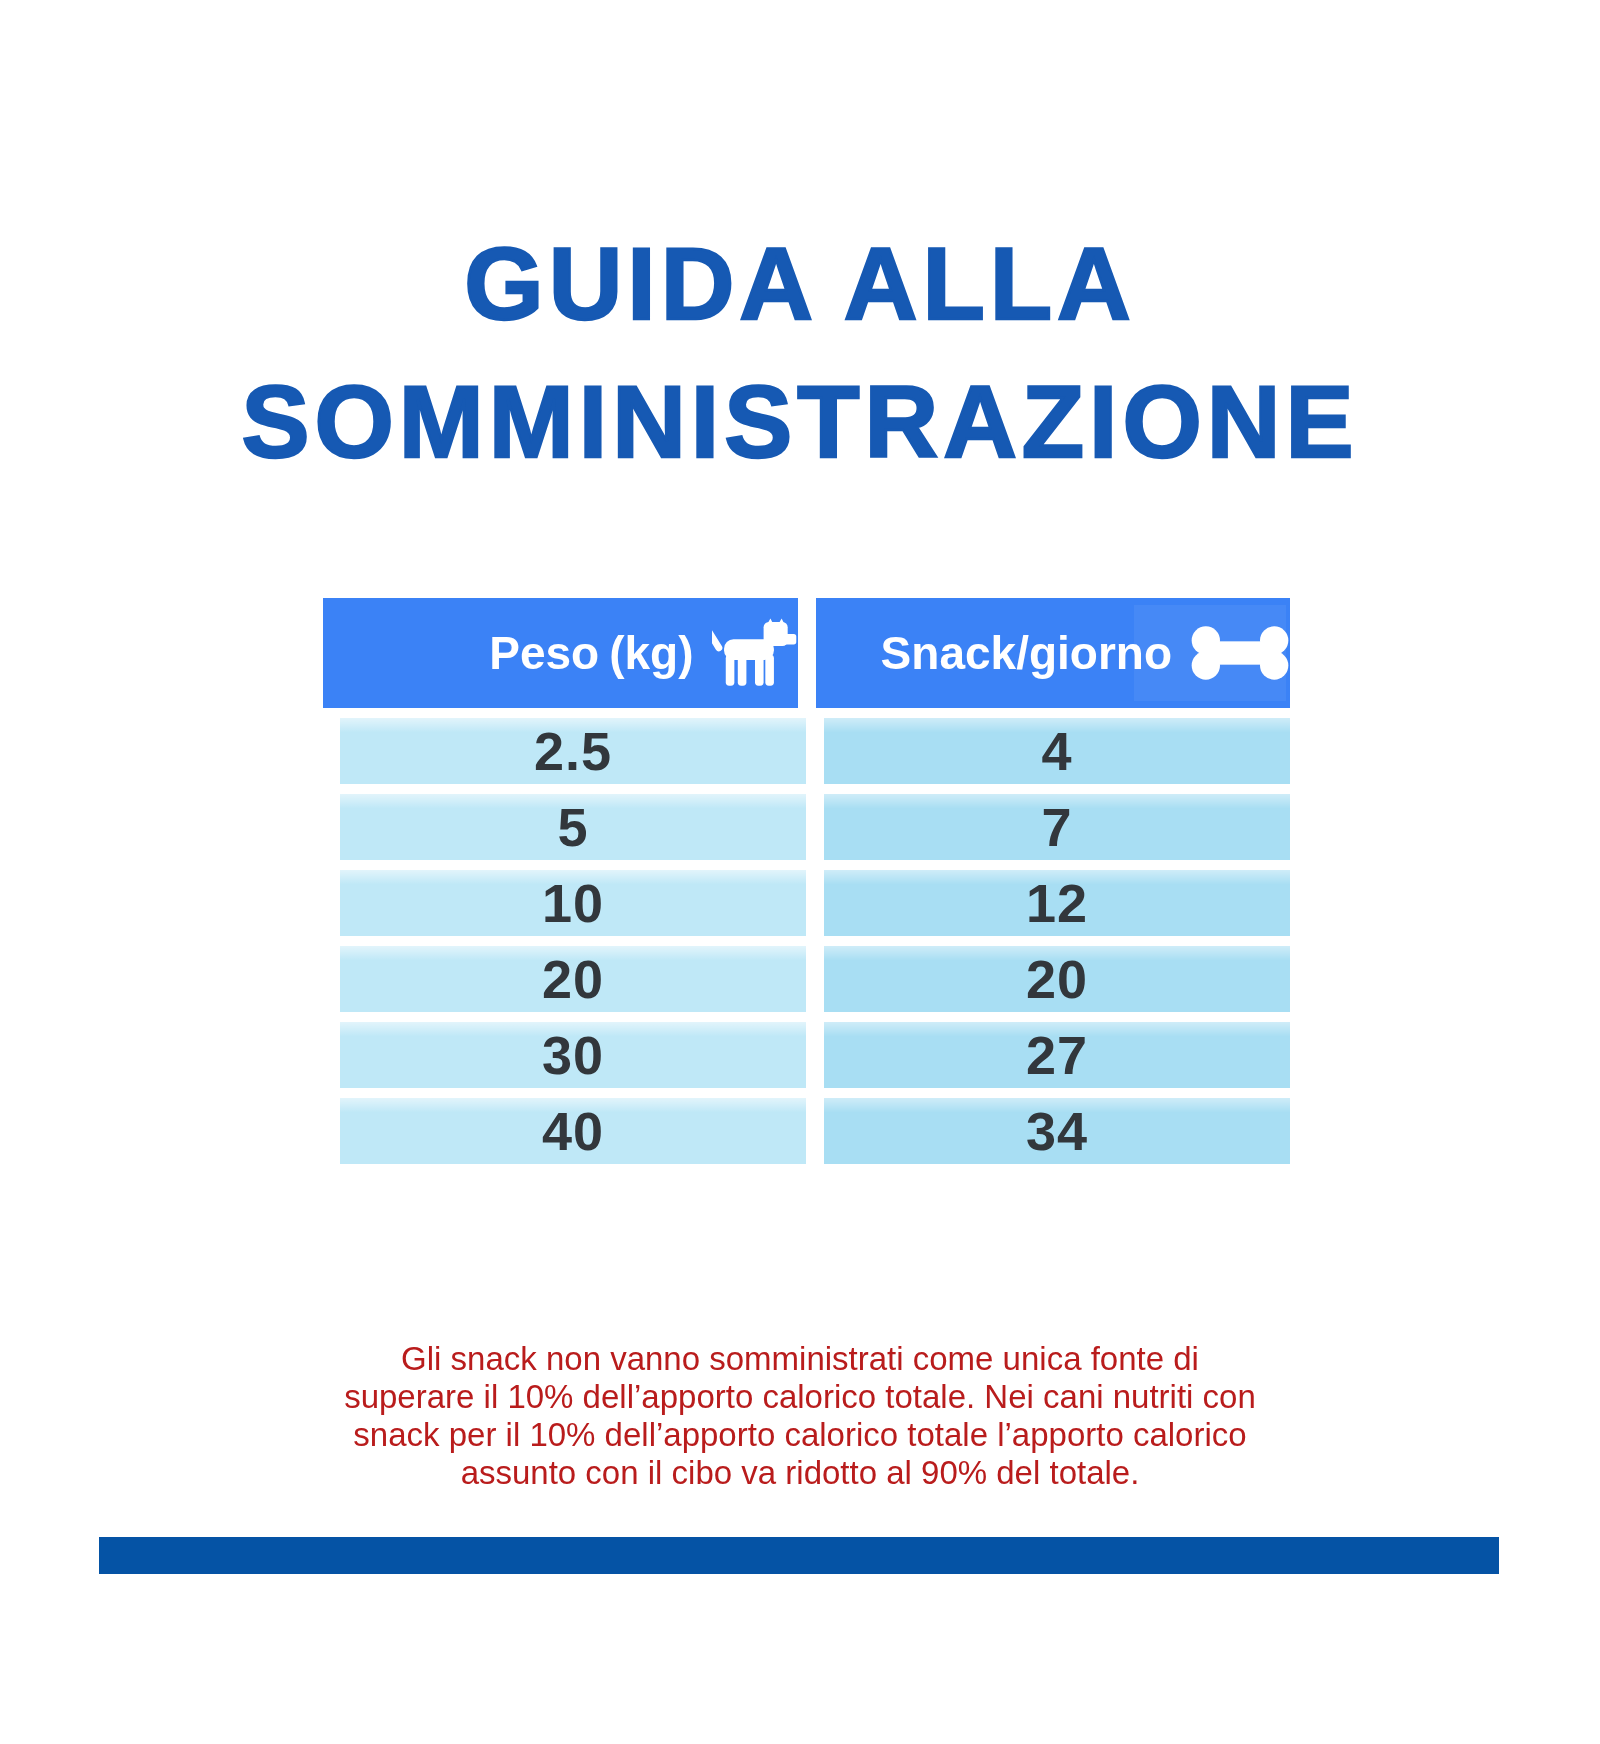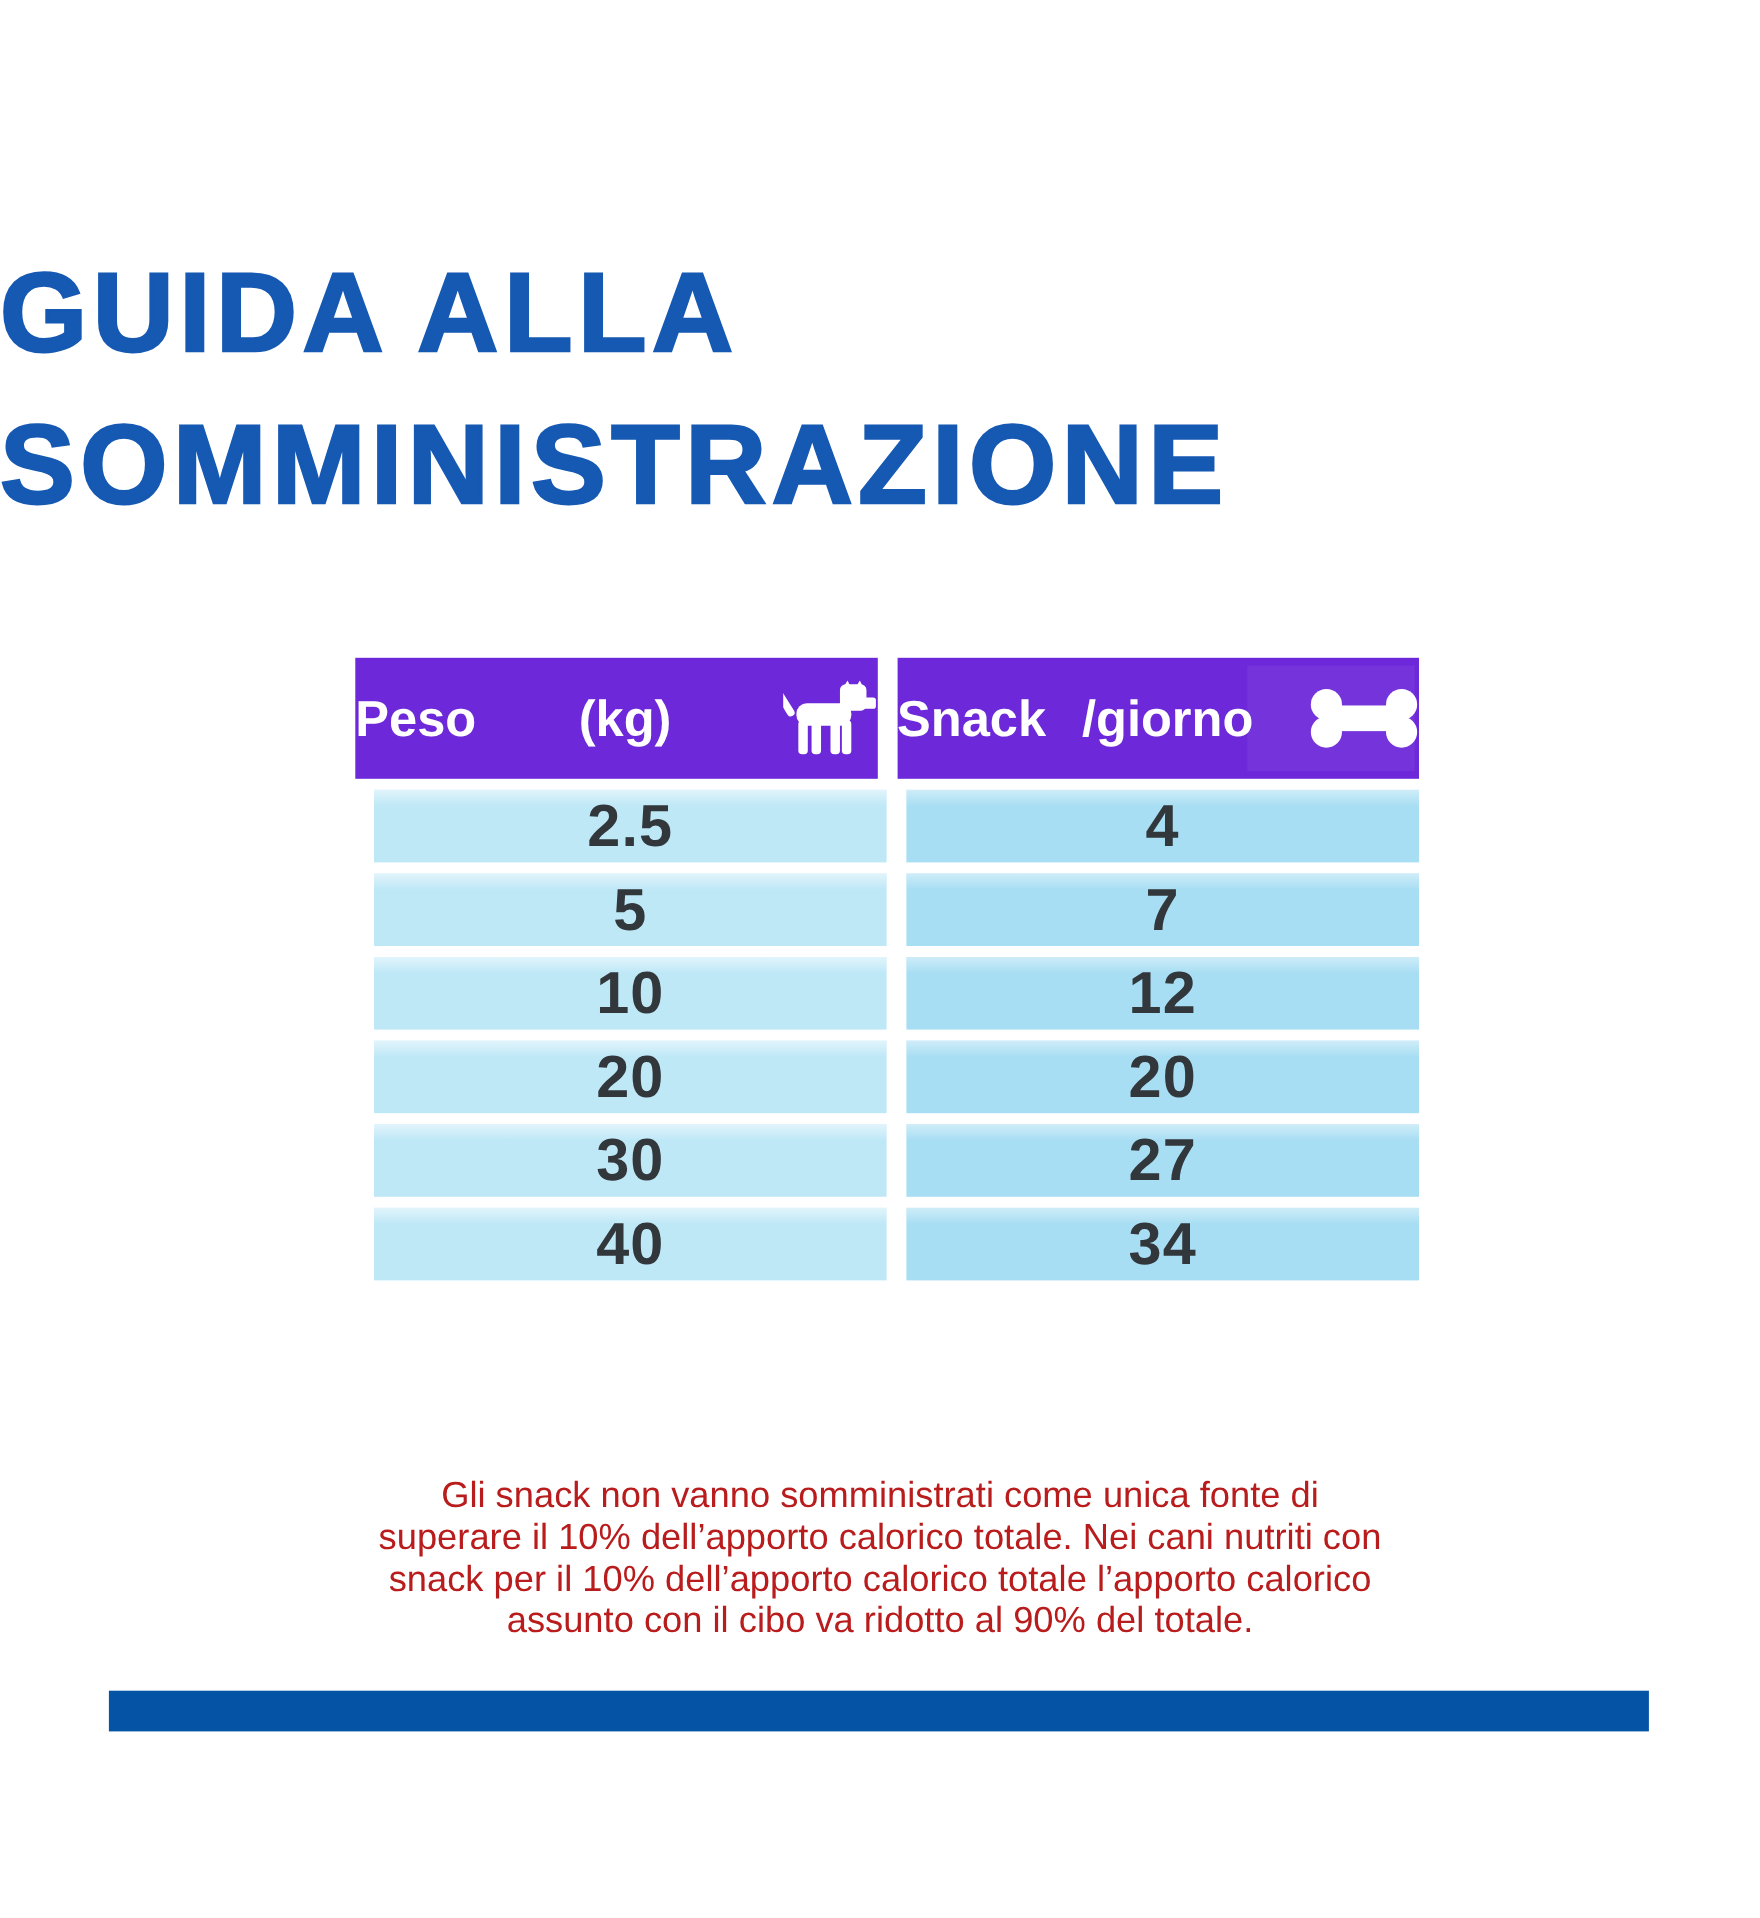--- a/index.html
+++ b/index.html
@@ -2,29 +2,29 @@
 <html><head>
 <meta charset="utf-8">
 <style>
   html,body{margin:0;padding:0;}
   body{
     width:1600px;height:1744px;background:#ffffff;position:relative;overflow:hidden;
     font-family:"Liberation Sans","DejaVu Sans",sans-serif;
   }
   
   .title{
-    position:absolute;top:215px;left:0;width:1600px;
+    position:absolute;top:215px;left:0;width:1600px;text-align:center;
     color:#1659b3;font-weight:900;font-size:102px;line-height:138px;
     letter-spacing:5px;-webkit-text-stroke:2.5px #1659b3;
   }
   
   .guide-table{position:absolute;left:323px;top:598px;width:967px;}
   .thead{display:flex;gap:18px;height:110px;}
   .hcell{
-    flex:1;background:#6d28d9;color:#ffffff;display:flex;align-items:center;justify-content:space-between;
+    flex:1;background:#3b82f6;color:#ffffff;display:flex;align-items:center;justify-content:flex-end;
     font-size:46px;position:relative;
   }
   .hcell .b{font-weight:800;}
   .hcell .r{font-weight:700;margin-left:10px;}
   .hcell svg{margin-left:18px;flex:0 0 auto;}
   .bone-panel{
     position:absolute;right:4px;top:7px;bottom:7px;width:152px;
     background:rgba(255,255,255,0.06);
   }
   .trow{display:flex;gap:18px;height:66px;margin-top:10px;padding-left:17px;}

